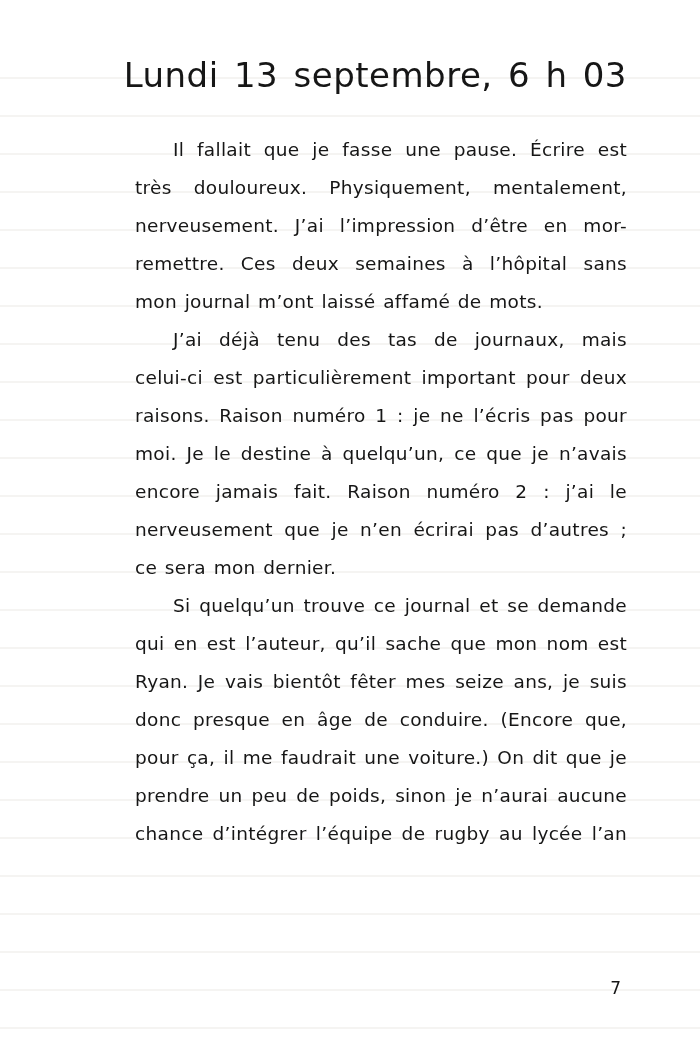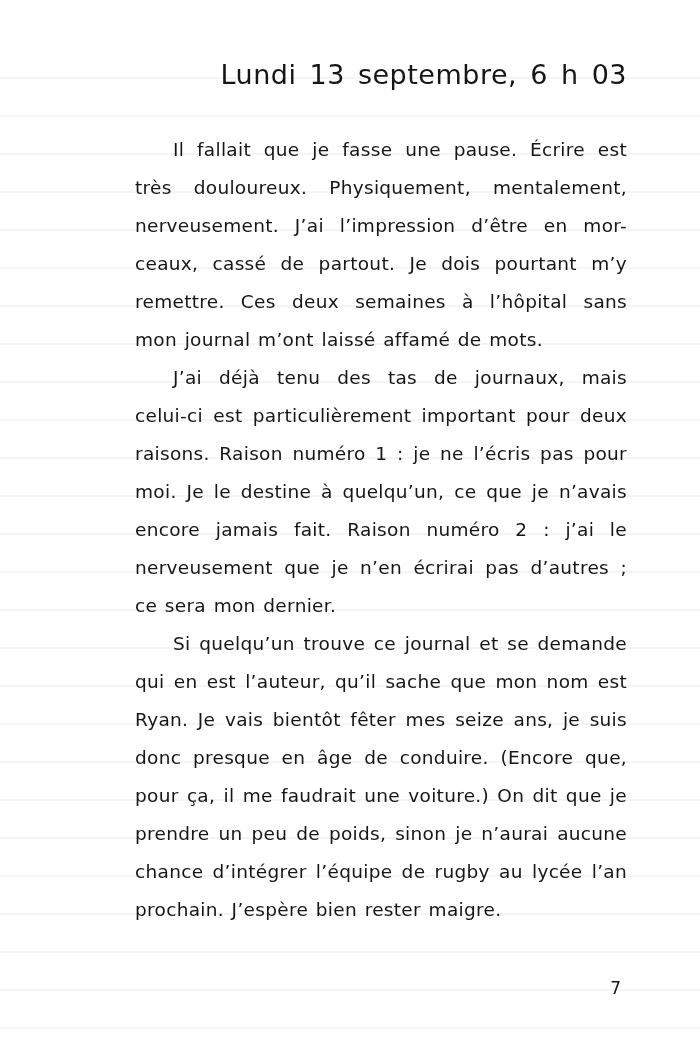--- a/index.html
+++ b/index.html
@@ -29,21 +29,21 @@
     position: absolute;
     left: 87px;
     top: 0;
     width: 540px;
   }
   .date-heading {
     margin-top: 56px;
     height: 38px;
     line-height: 38px;
     text-align: right;
-    font-size: 27px;
+    font-size: 34px;
     letter-spacing: 0.5px;
     word-spacing: 4px;
     white-space: nowrap;
   }
   .body-text {
     margin-top: 37px;
     margin-left: 48px;
   }
   .line {
     height: 38px;
@@ -69,34 +69,32 @@
 <body>
 
 <div class="rules"></div>
 
 <div class="content">
   <div class="date-heading">Lundi 13 septembre, 6 h 03</div>
   <div class="body-text">
       <div class="line indent">Il fallait que je fasse une pause. Écrire est</div>
       <div class="line">très douloureux. Physiquement, mentalement,</div>
       <div class="line">nerveusement. J’ai l’impression d’être en mor-</div>
-      <div class="line">ceaux, cassé de partout. Je dois pourtant m’y</div>
       <div class="line">remettre. Ces deux semaines à l’hôpital sans</div>
       <div class="line para-end">mon journal m’ont laissé affamé de mots.</div>
       <div class="line indent">J’ai déjà tenu des tas de journaux, mais</div>
       <div class="line">celui-ci est particulièrement important pour deux</div>
       <div class="line">raisons. Raison numéro 1 : je ne l’écris pas pour</div>
       <div class="line">moi. Je le destine à quelqu’un, ce que je n’avais</div>
       <div class="line">encore jamais fait. Raison numéro 2 : j’ai le</div>
       <div class="line">nerveusement que je n’en écrirai pas d’autres ;</div>
       <div class="line para-end">ce sera mon dernier.</div>
       <div class="line indent">Si quelqu’un trouve ce journal et se demande</div>
       <div class="line">qui en est l’auteur, qu’il sache que mon nom est</div>
       <div class="line">Ryan. Je vais bientôt fêter mes seize ans, je suis</div>
       <div class="line">donc presque en âge de conduire. (Encore que,</div>
       <div class="line">pour ça, il me faudrait une voiture.) On dit que je</div>
       <div class="line">prendre un peu de poids, sinon je n’aurai aucune</div>
       <div class="line">chance d’intégrer l’équipe de rugby au lycée l’an</div>
-      <div class="line para-end">prochain. J’espère bien rester maigre.</div>
     </div>
 </div>
 
 <div class="page-number">7</div>
 
 </body></html>

